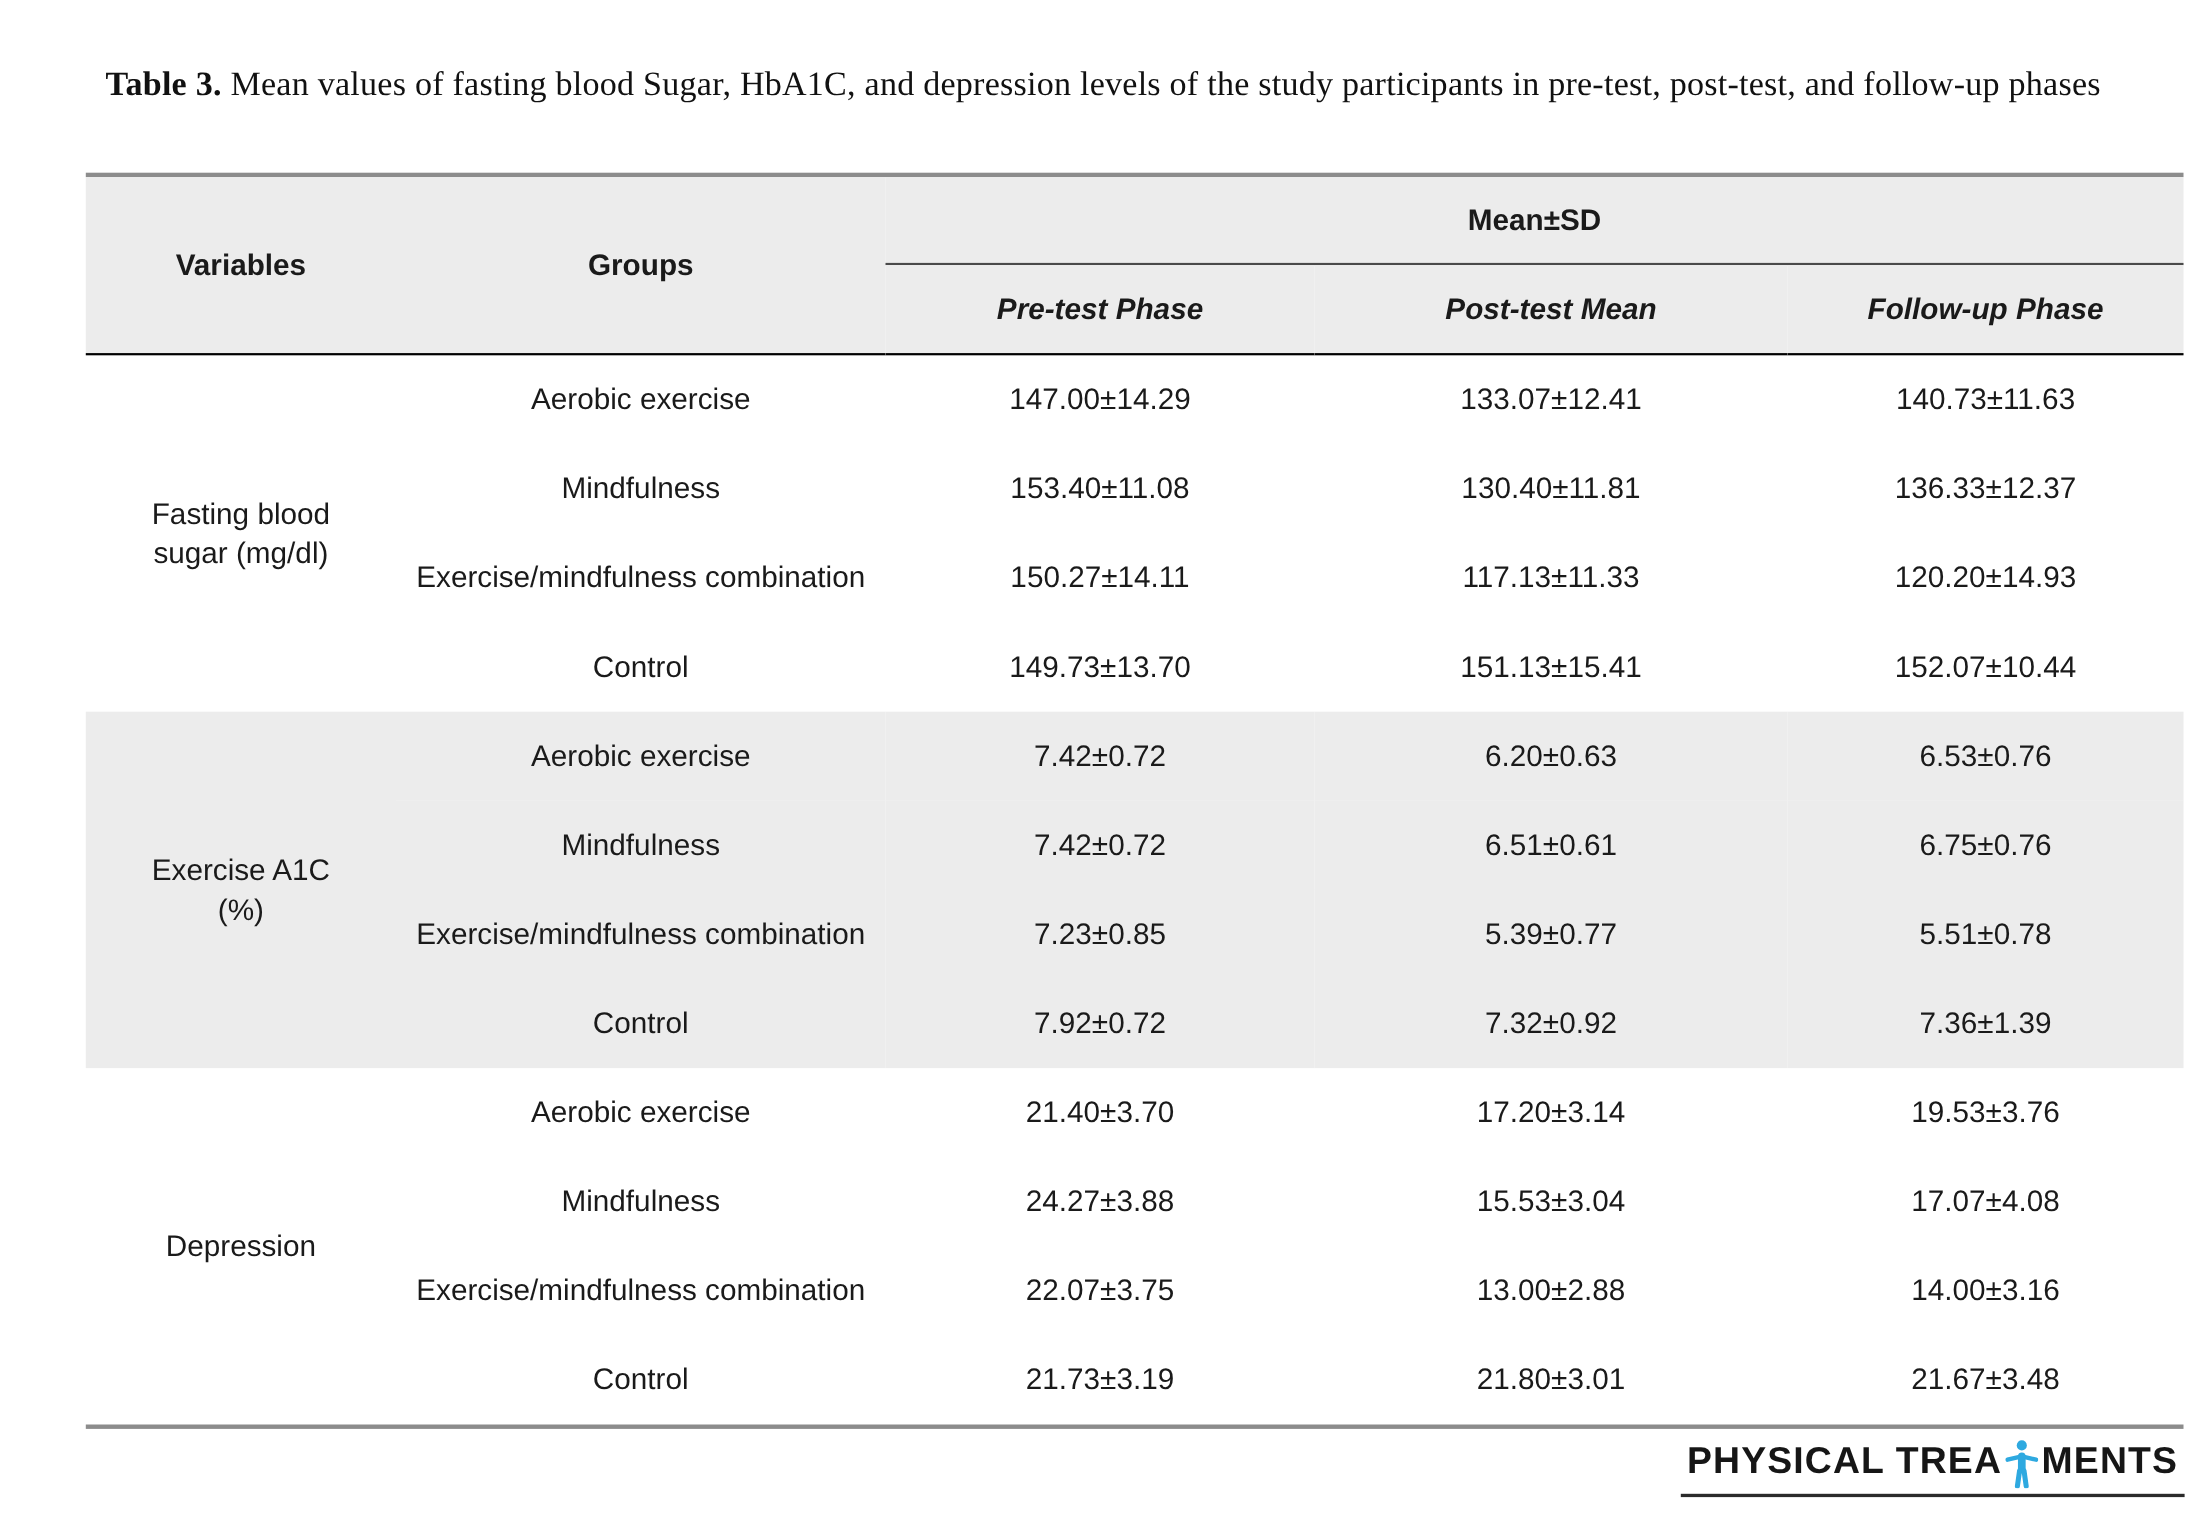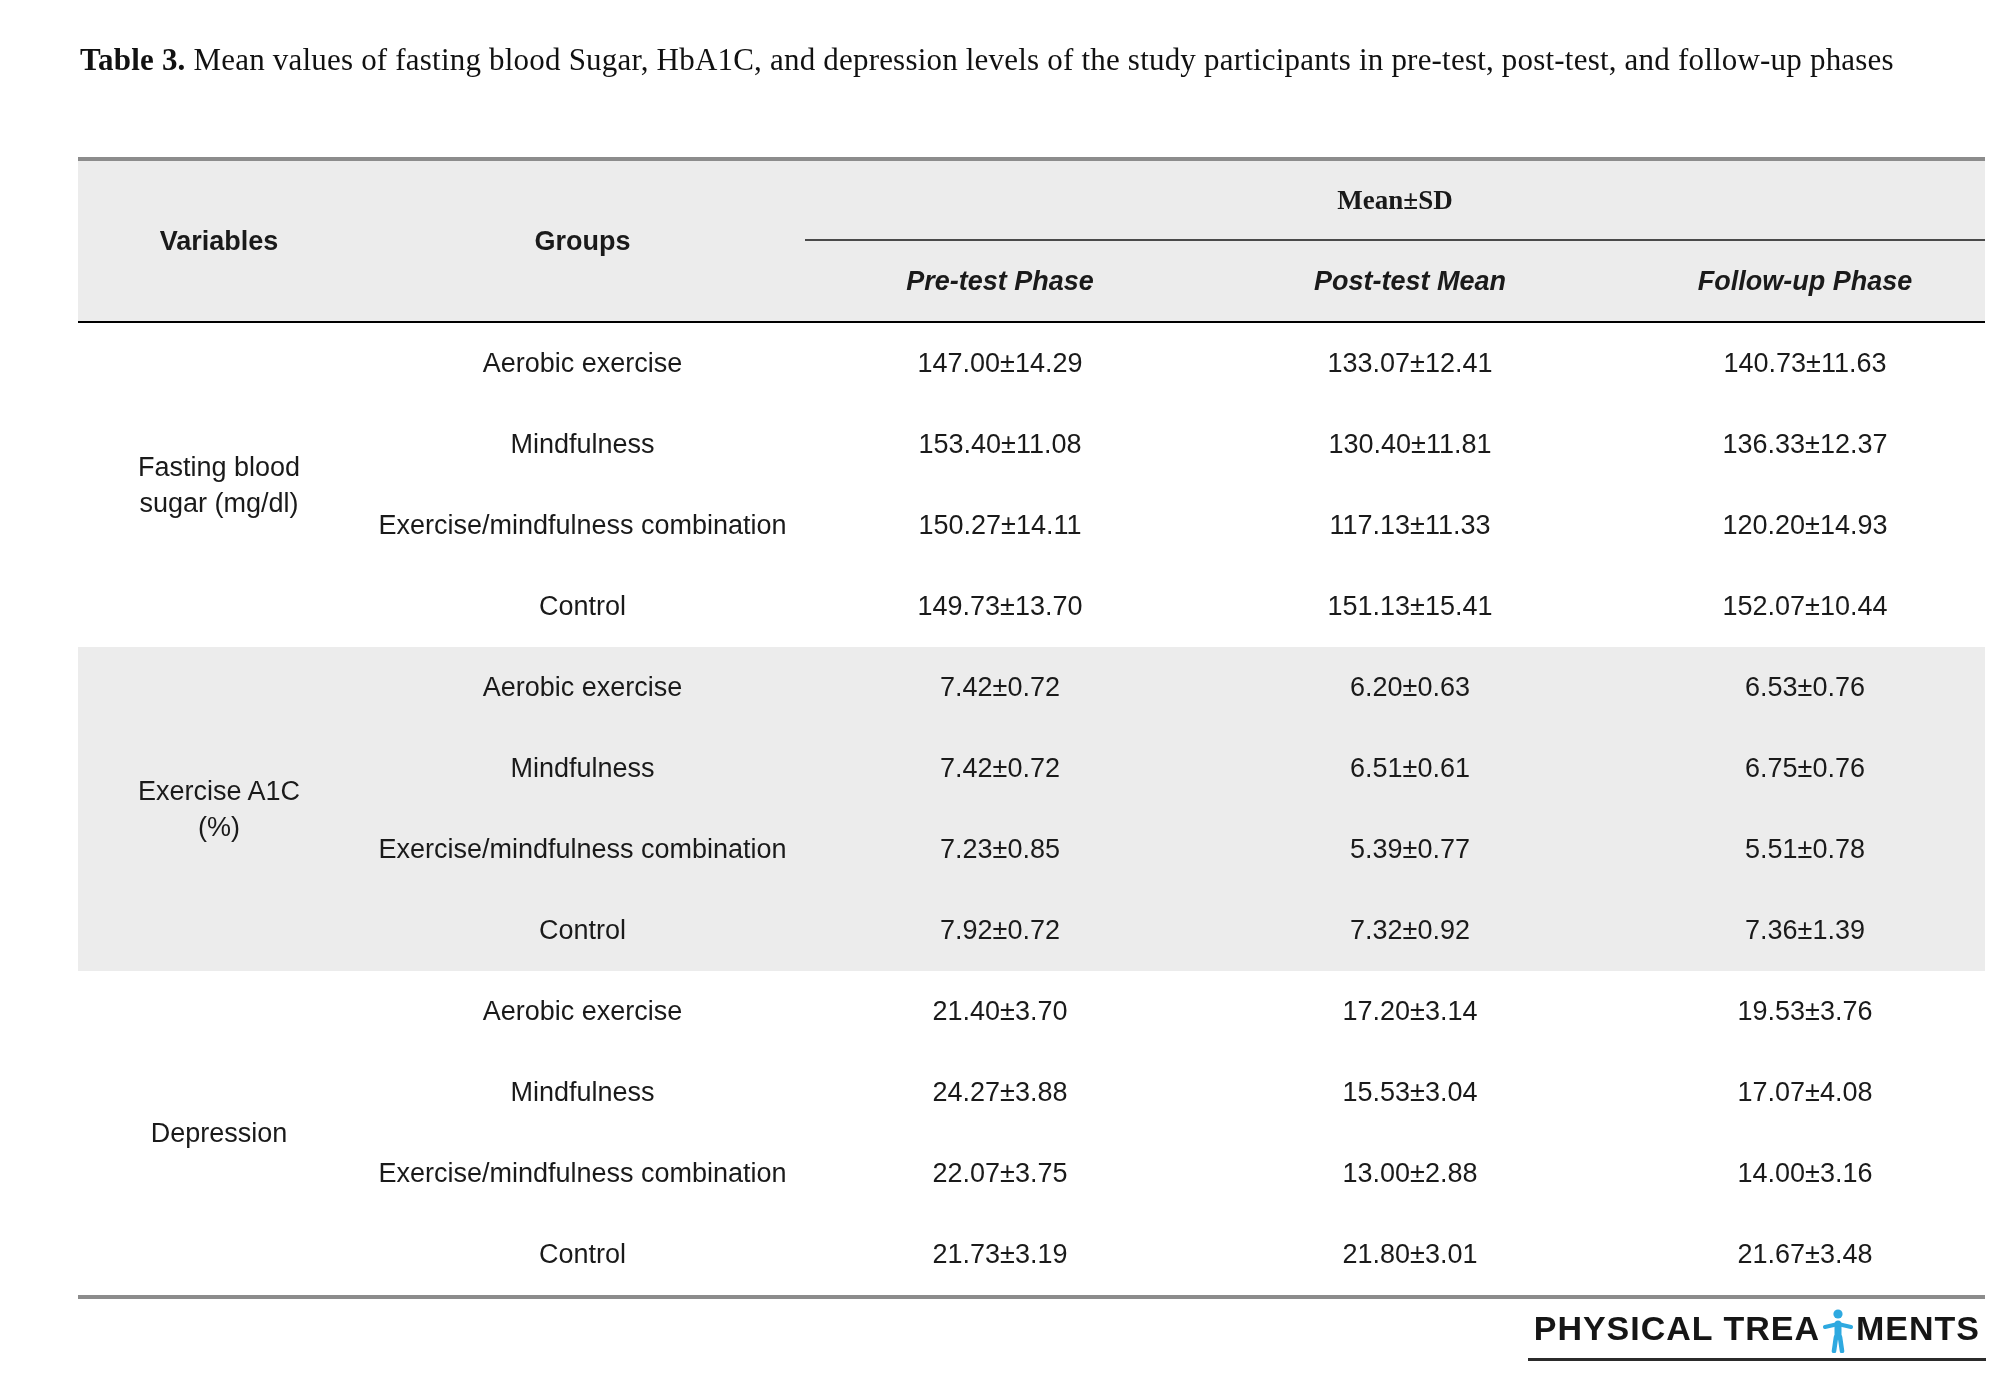--- a/index.html
+++ b/index.html
@@ -1,41 +1,41 @@
 <!DOCTYPE html>
 <html><head>
 <meta charset="utf-8">
 <style>
   html, body { margin:0; padding:0; background:#ffffff; }
   .page {
     position:relative; width:2000px; height:1386px; background:#ffffff;
     font-family:"Liberation Sans", sans-serif; overflow:hidden;
   }
   .caption {
-    position:absolute; left:80px; top:36px; width:1905px; margin:0;
+    position:absolute; left:80px; top:36px; width:1905px; margin:16px;
     font-family:"Liberation Serif", serif; font-size:31px; line-height:48px;
     color:#111111; letter-spacing:0.2px;
   }
   .caption b { font-weight:bold; }
 
   table.tbl {
     position:absolute; left:78px; top:157px; width:1907px;
     border-collapse:separate; border-spacing:0; table-layout:fixed;
     border-top:4px solid #8c8c8c; border-bottom:4px solid #8c8c8c;
   }
   .tbl th, .tbl td {
     padding:0; margin:0; text-align:center; vertical-align:middle;
     font-size:27px; color:#1a1a1a; font-weight:normal;
   }
   .tbl thead th { background:#ececec; font-weight:bold; }
   .tbl thead tr.r1 { height:80px; }
   .tbl thead tr.r2 { height:82px;font-style:italic; }
   .tbl tbody tr { height:81px; }
   .rule-bottom { border-bottom:2px solid #000000; }
-  .meansd { border-bottom:2px solid #4a4a4a;font-family:Liberation Serif, serif; }
+  .meansd { border-bottom:2px solid #4a4a4a; }
   tbody tr.sec-gray td { background:#ececec; }
   .varcell span { display:block; line-height:36px; }
 
   .logo {
     position:absolute; top:1309px; right:14px;
     display:flex; align-items:flex-start; gap:2px;
     font-weight:bold; font-size:34px; letter-spacing:1px; color:#161616;
     border-bottom:3px solid #2b2b2b; padding:0 6px 5px 6px;
     white-space:nowrap;
   }

